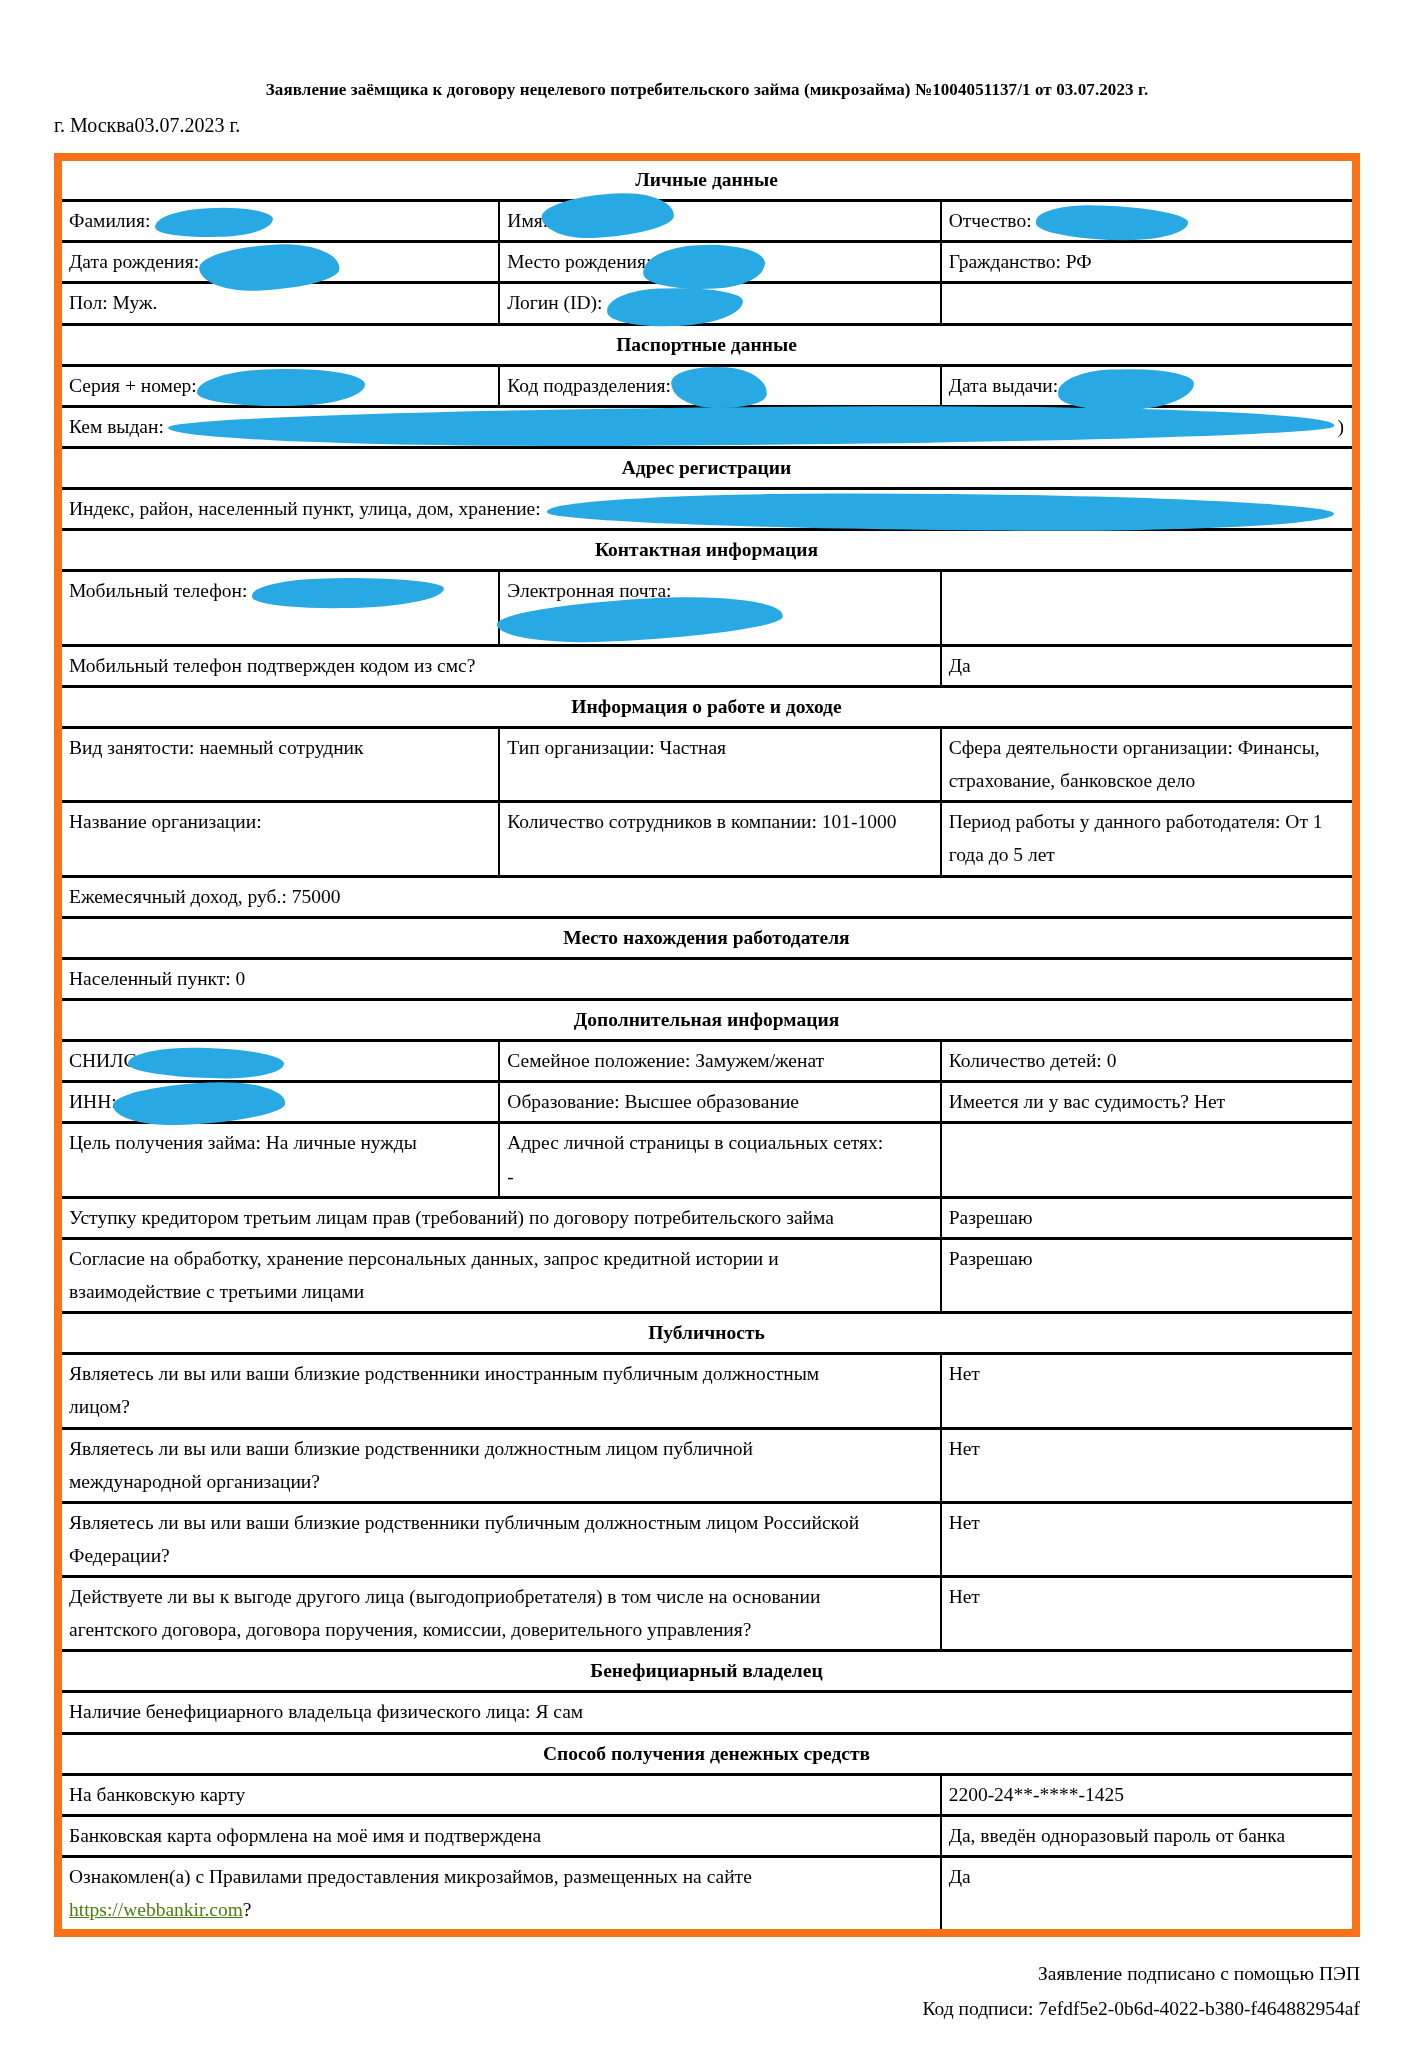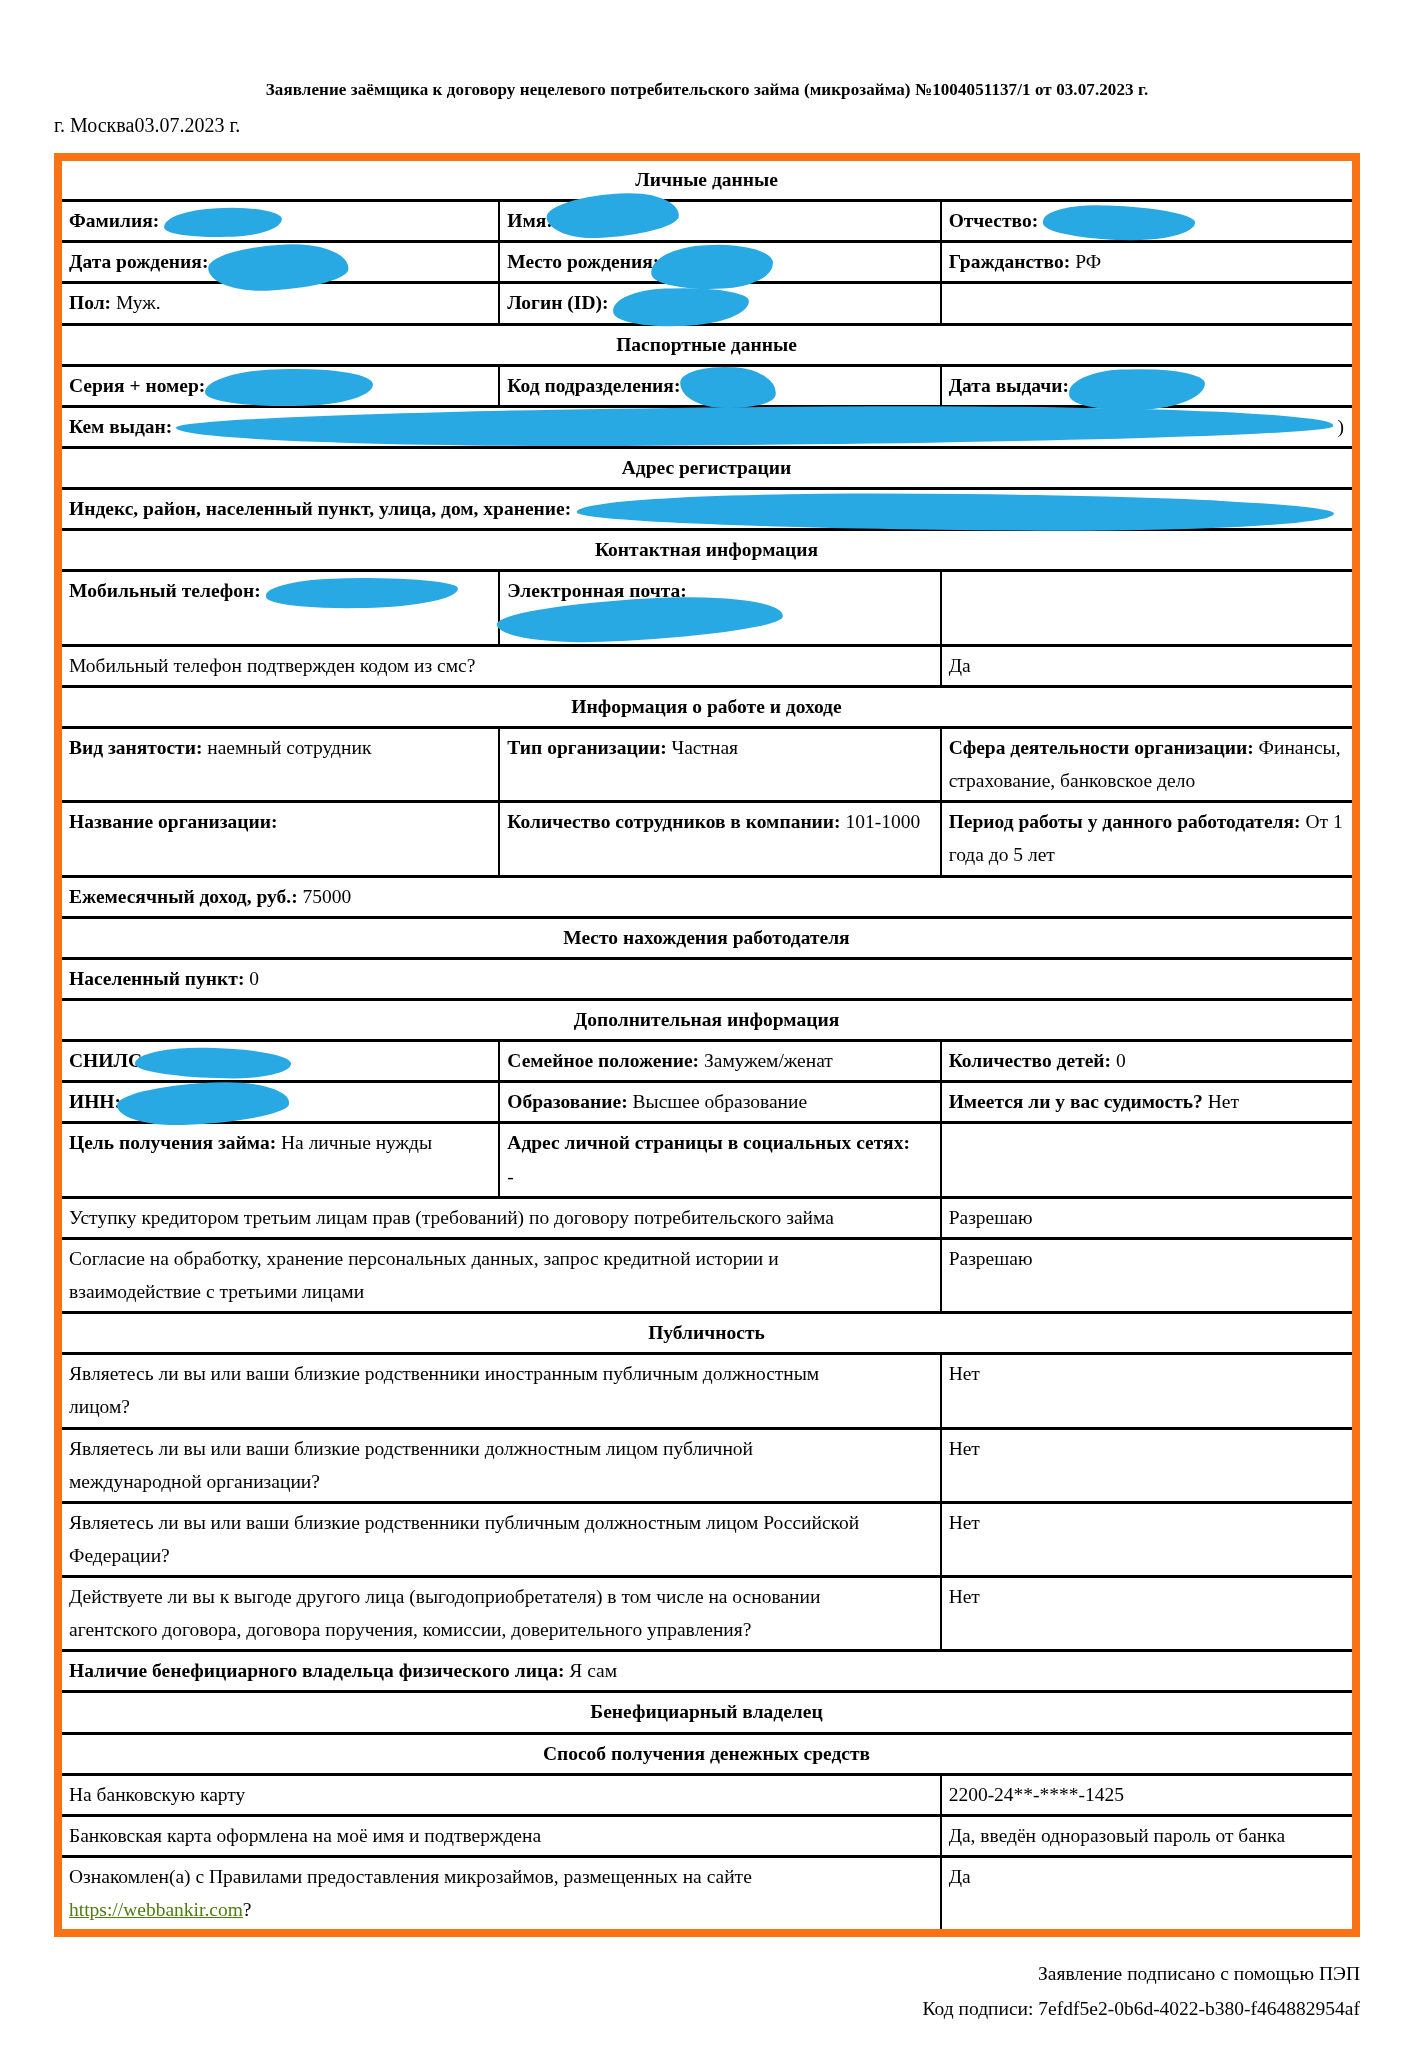--- a/index.html
+++ b/index.html
@@ -17,21 +17,21 @@
   table.app {
     width:100%; border-collapse:collapse; margin-top:16px;
     font-size:19.5px; line-height:1.7;
   }
   table.app td {
     border:2px solid #000; border-top-width:3px; border-bottom-width:3px;
     padding:2px 8px 3px 7px; vertical-align:top;
   }
   table.app { border:8px solid #f97316; }
   td.sec { text-align:center; font-weight:bold; padding-top:1px; padding-bottom:1px; }
-  .b { font-weight:bold; }
+  .b { font-weight:normal; }
   .preline { white-space:pre-line; }
   .nowrap { white-space:nowrap; }
   .flexcell { display:flex; align-items:center; }
   .flexcell .grow { flex:1 1 auto; }
   .doclink { color:#4d7c0f; text-decoration:underline; cursor:pointer; }
   
   .redact {
     display:inline-block; background:var(--rc,#29A9E3);
     vertical-align:middle; position:relative; z-index:2;
   }
@@ -289,28 +289,28 @@
 Федерации?</td>
       <td>Нет</td>
     </tr>
     <tr>
       <td colspan="2" class="preline">Действуете ли вы к выгоде другого лица (выгодоприобретателя) в том числе на основании
 агентского договора, договора поручения, комиссии, доверительного управления?</td>
       <td>Нет</td>
     </tr>
 
     <tr>
+          <td colspan="3" class="sec">Бенефициарный владелец</td>
+        </tr>
+    <tr>
       <td colspan="3">
         <span class="b">Наличие бенефициарного владельца физического лица:</span>
         <span>Я сам</span>
       </td>
     </tr>
-    <tr>
-          <td colspan="3" class="sec">Бенефициарный владелец</td>
-        </tr>
 
     <tr>
           <td colspan="3" class="sec">Способ получения денежных средств</td>
         </tr>
     <tr>
       <td colspan="2">На банковскую карту</td>
       <td>2200-24**-****-1425</td>
     </tr>
     <tr>
       <td colspan="2">Банковская карта оформлена на моё имя и подтверждена</td>

